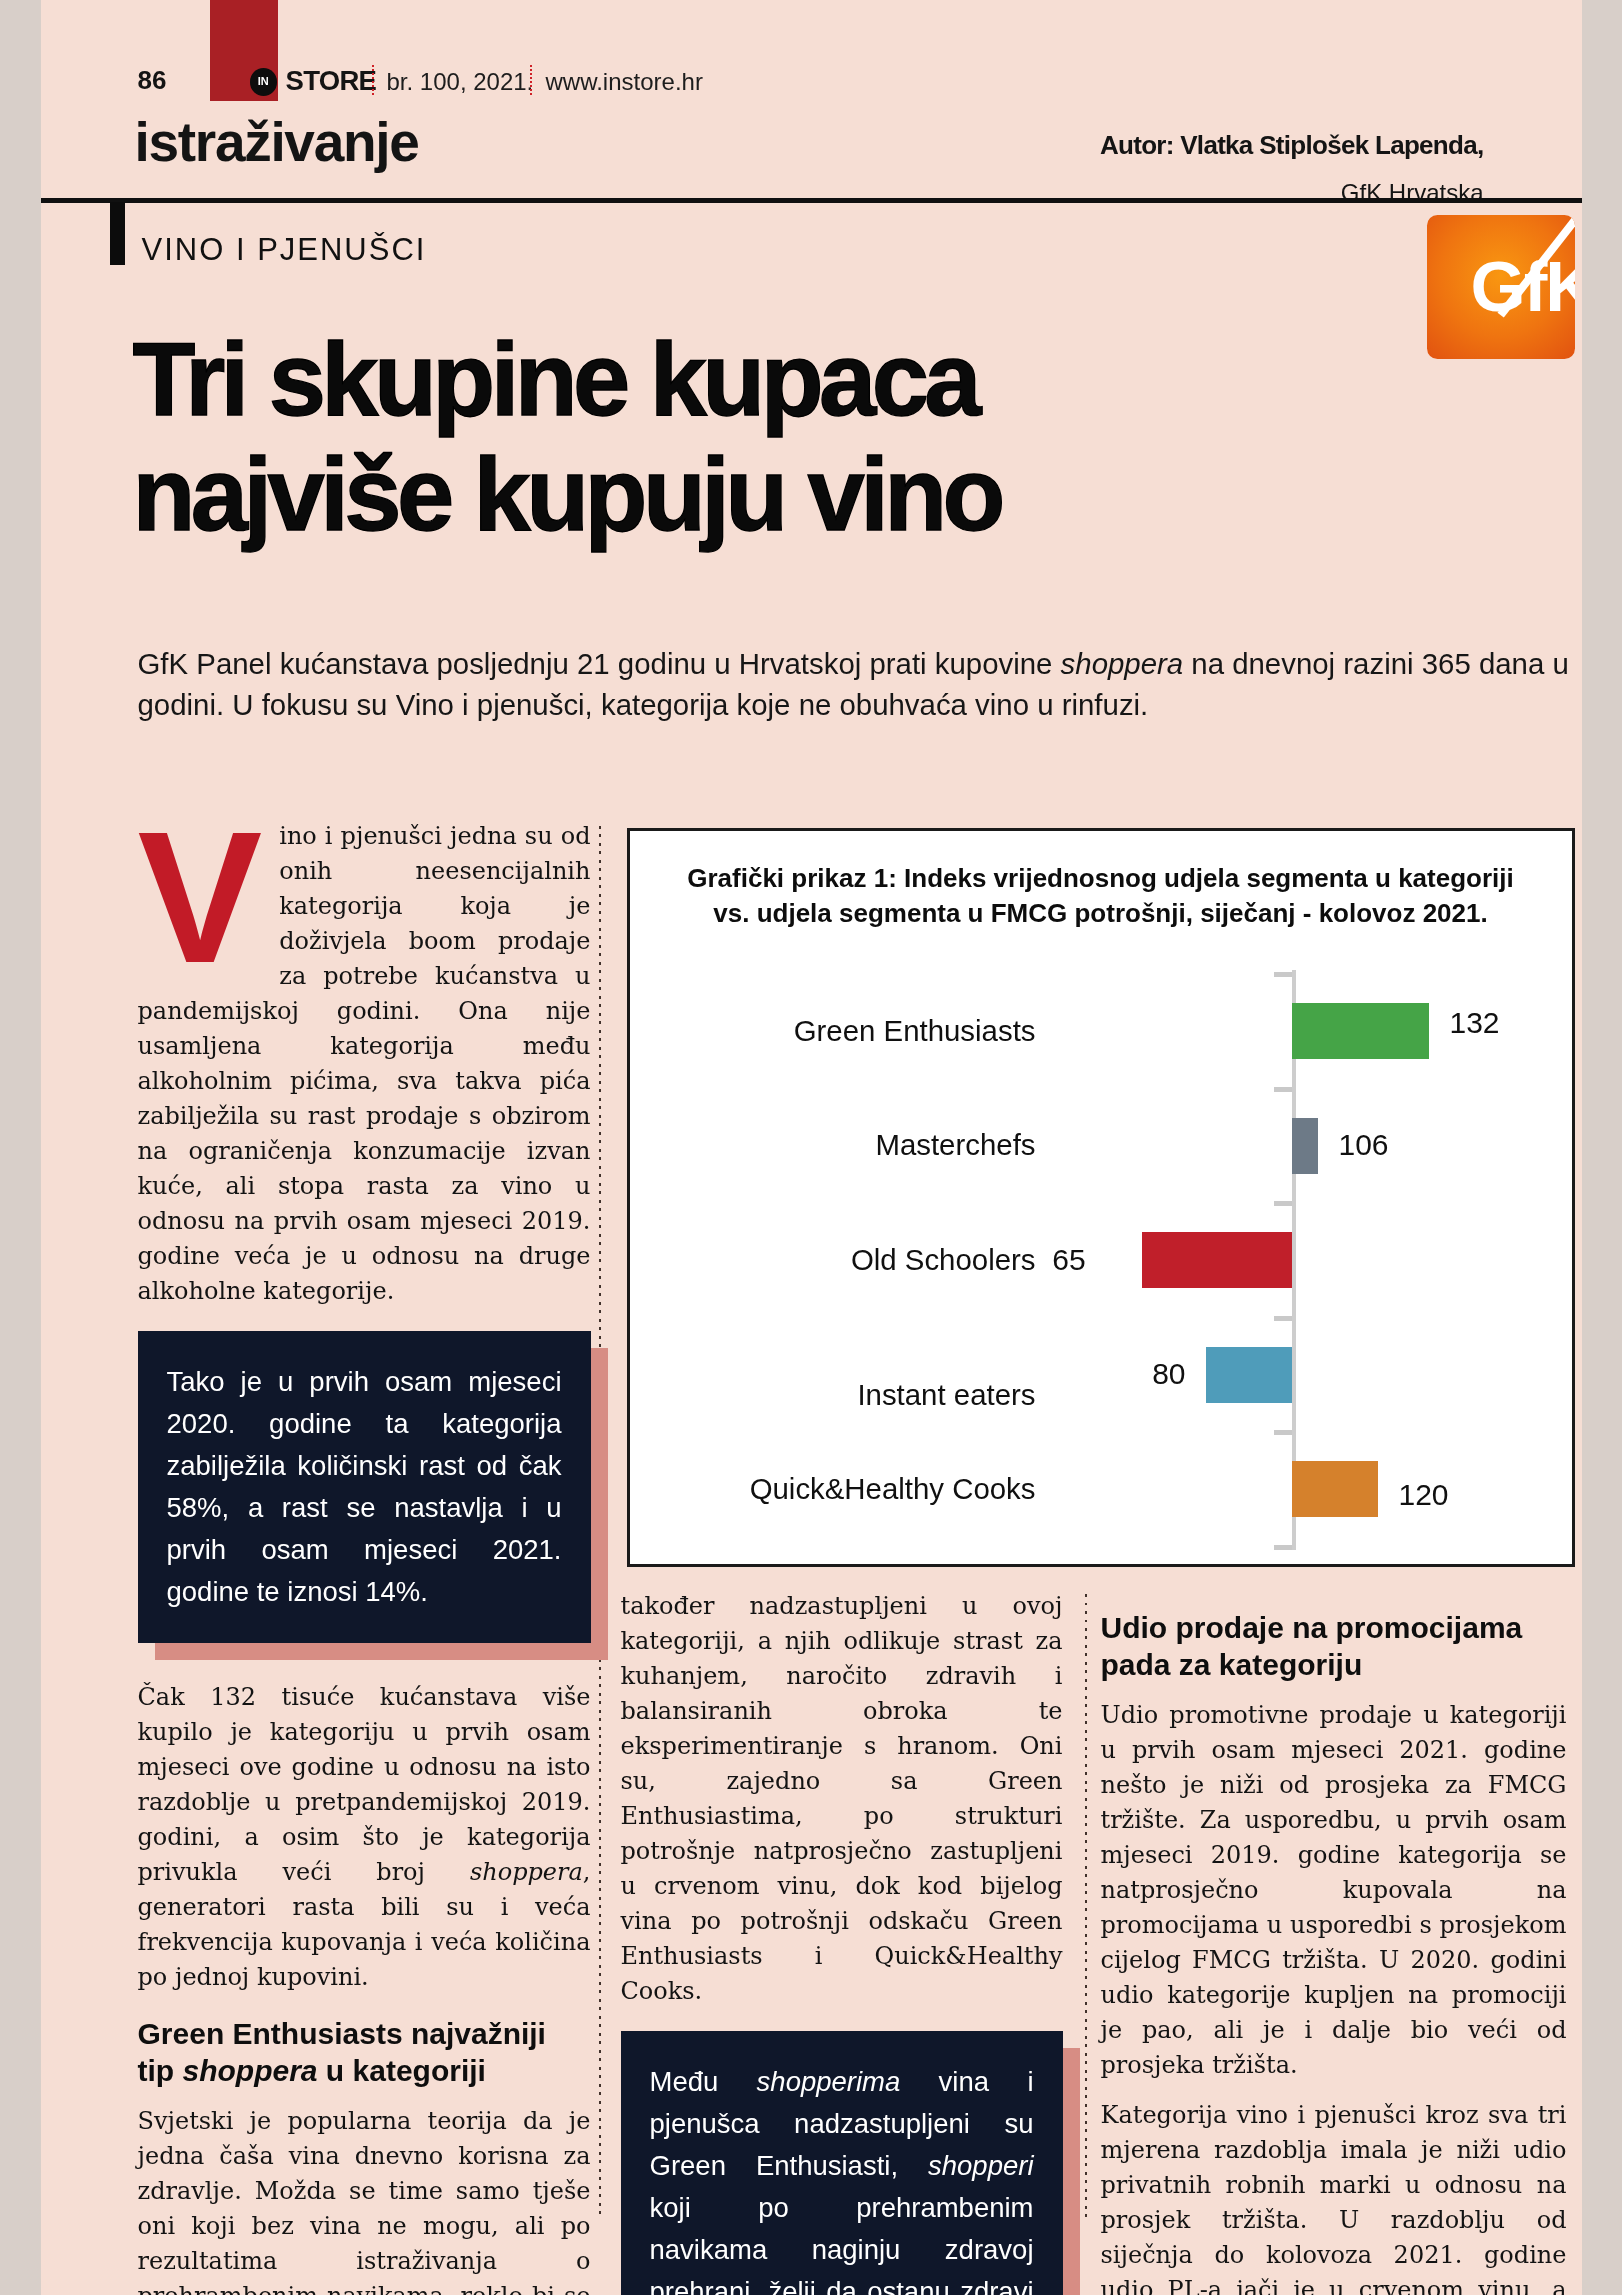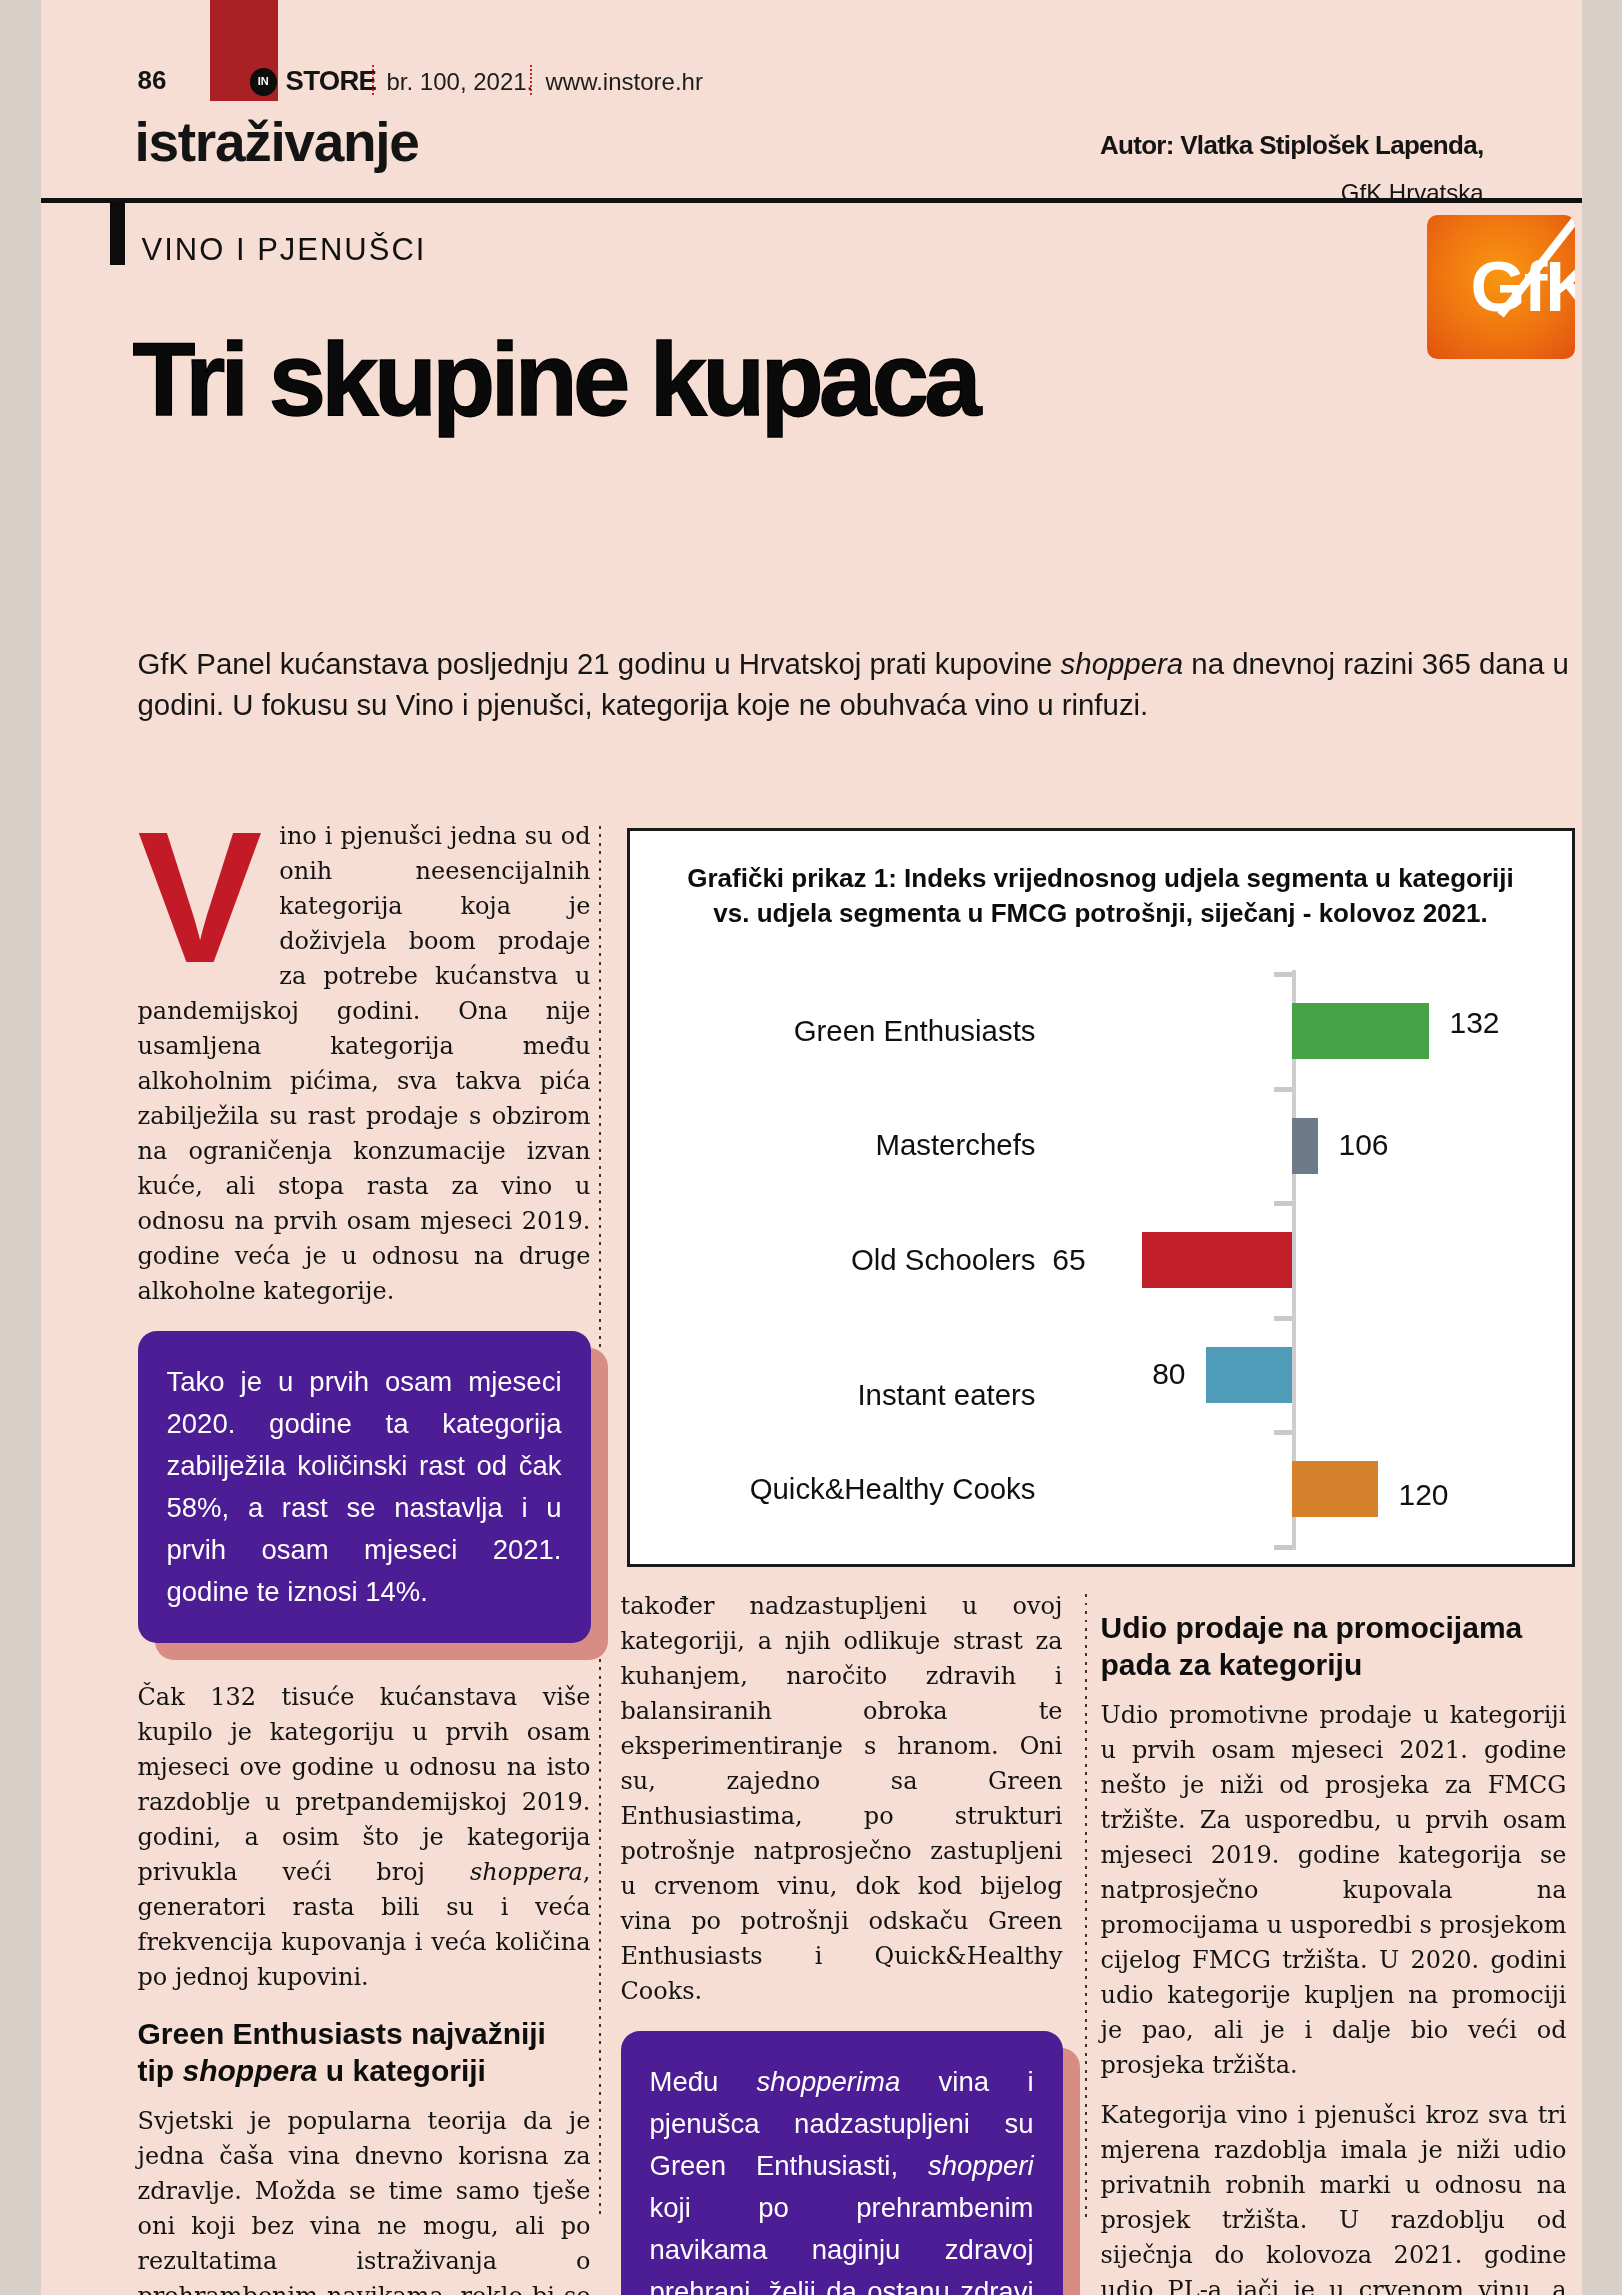--- a/index.html
+++ b/index.html
@@ -41,23 +41,23 @@
 
   
   .col{position:absolute;font-family:"DejaVu Serif",serif;font-size:24px;line-height:35px;
         text-align:justify;color:#131313;}
   .col-left{left:97px;top:819px;width:453px;}
   .col-mid{left:580px;top:1589px;width:442px;}
   .col-right{left:1060px;top:1589px;width:466px;}
   .body-para{margin:0 0 14.4px 0;}
   .col-heading{font-family:"Liberation Sans",sans-serif;font-size:30px;line-height:37px;font-weight:700;
         text-align:left;margin:19.6px 0 15.7px 0;color:#0e0e0e;}
-  .callout{background:#4c1d95;color:#ffffff;box-shadow:17px 17px 0 #d78d84;
+  .callout{background:#0f172a;color:#ffffff;box-shadow:17px 17px 0 #d78d84;
         font-family:"Liberation Sans",sans-serif;font-size:27.5px;line-height:42px;
-        padding:30px 29px;margin:22px 0 37px 0;text-align:justify;border-radius:19px;}
+        padding:30px 29px;margin:22px 0 37px 0;text-align:justify;}
   .dropcap{float:left;font-family:"Liberation Sans",sans-serif;font-weight:700;color:#c21b27;
         font-size:187px;line-height:144px;padding:6.5px 17px 0 0;}
   em{font-style:italic;}
 
   .vdiv{position:absolute;width:2.6px;background-image:repeating-linear-gradient(to bottom,#41312b 0 2.6px,transparent 2.6px 8.5px);}
   .vdiv1{left:558px;top:826px;height:1394px;}
   .vdiv2{left:1044px;top:1594px;height:626px;}
 
   
   .chart-panel{position:absolute;left:586px;top:828px;width:948px;height:739px;background:#ffffff;
@@ -94,20 +94,21 @@
   <div class="kicker-bar"></div>
   <div class="kicker">VINO I PJENUŠCI</div>
 
   <div class="gfk-logo">
     <div class="gfk-slash"></div>
     <div class="gfk-text">GfK</div>
   </div>
 
   <div class="main-title">
     <div>Tri skupine kupaca</div>
+    <div>najviše kupuju vino</div>
   </div>
 
   <div class="intro">GfK Panel kućanstava posljednju 21 godinu u Hrvatskoj prati kupovine <em>shoppera</em> na dnevnoj razini 365 dana u godini. U fokusu su Vino i pjenušci, kategorija koje ne obuhvaća vino u rinfuzi.</div>
 
   <div class="vdiv vdiv1"></div>
   <div class="vdiv vdiv2"></div>
 
   <div class="col col-left">
       <p class="body-para"><span class="dropcap">V</span>ino i pjenušci jedna su od onih neesencijalnih kategorija koja je doživjela boom prodaje za potrebe kućanstva u pandemijskoj godini. Ona nije usamljena kategorija među alkoholnim pićima, sva takva pića zabilježila su rast prodaje s obzirom na ograničenja konzumacije izvan kuće, ali stopa rasta za vino u odnosu na prvih osam mjeseci 2019. godine veća je u odnosu na druge alkoholne kategorije.</p>
       <div class="callout">Tako je u prvih osam mjeseci 2020. godine ta kategorija zabilježila količinski rast od čak 58%, a rast se nastavlja i u prvih osam mjeseci 2021. godine te iznosi 14%.</div>

